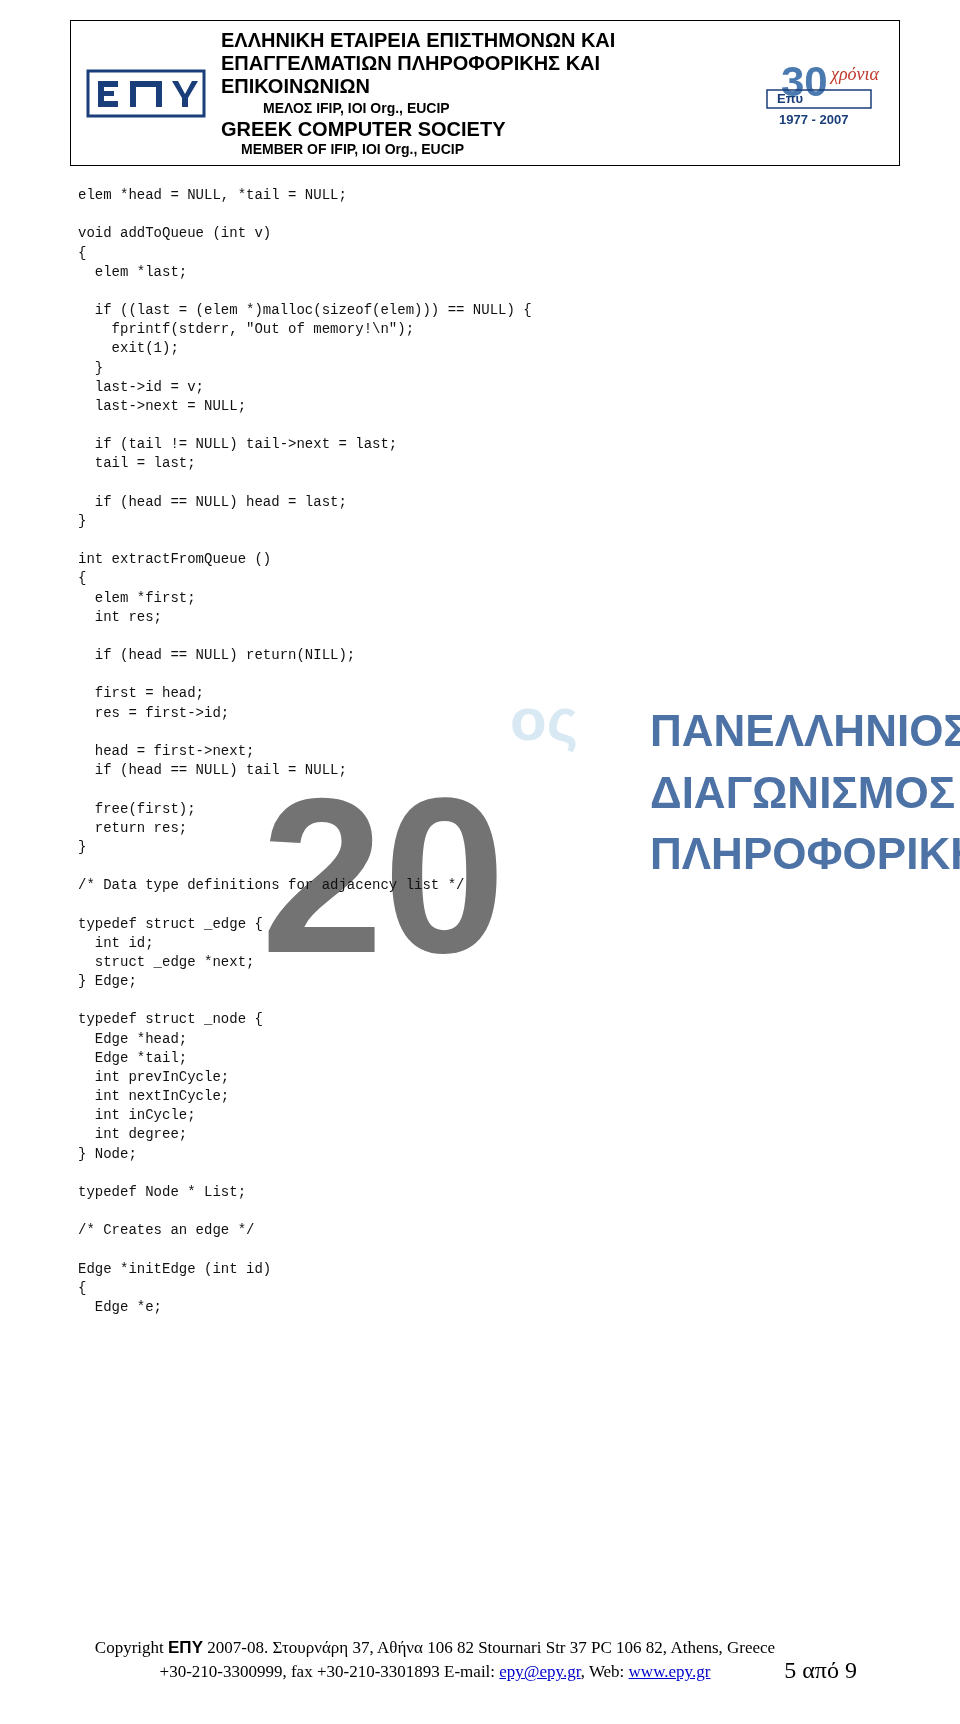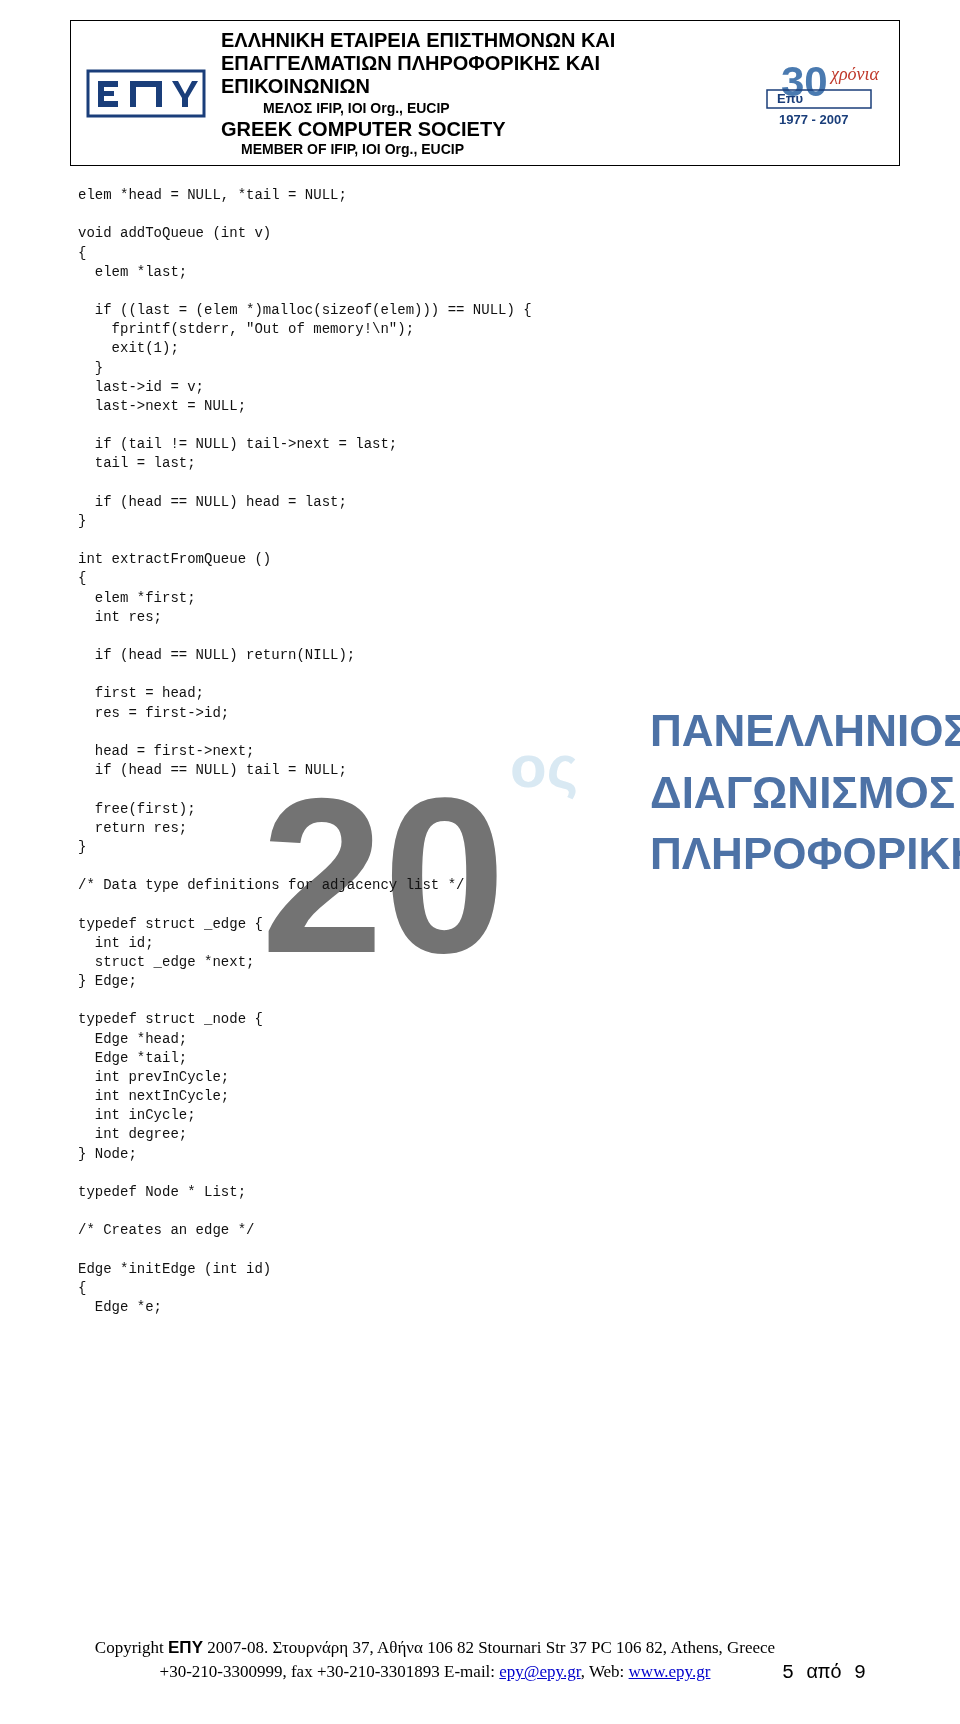--- a/index.html
+++ b/index.html
@@ -20,21 +20,21 @@
     position: absolute;
     top: 750px; left: 236px;
     font-size: 220px;
     font-weight: bold;
     color: #737373;
     font-family: Arial, sans-serif;
     margin-left: 25px;
   }
   .wm-os {
     position: absolute;
-    top: 732px; left: 510px;
+    top: 685px; left: 510px;
     font-size: 60px;
     font-weight: bold;
     color: #d9e9f3;
     font-family: Arial, sans-serif;
   }
   .wm-side {
     position: absolute;
     top: 700px; left: 650px;
     font-family: Arial, sans-serif;
     font-weight: bold;
@@ -96,23 +96,23 @@
     text-align: center;
     font-family: "Times New Roman", serif;
     font-size: 17px;
     line-height: 1.4;
   }
   .footer .epy { font-family: Arial, sans-serif; font-weight: bold; }
   .footer a { color: #0000cc; text-decoration: underline; }
   .page-num {
     position: absolute;
     bottom: 40px;
-    right: 94px;
-    font-family: Liberation Mono, monospace;
-    font-size: 20px;
+    right: 103px;
+    font-family: Liberation Serif, serif;
+    font-size: 24px;
   }
 </style>
 </head>
 <body>
 
 <div class="watermark">
   <div class="wm-20">20</div>
   <div class="wm-os">ος</div>
   <div class="wm-side">
     <div>ΠΑΝΕΛΛΗΝΙΟΣ</div>

